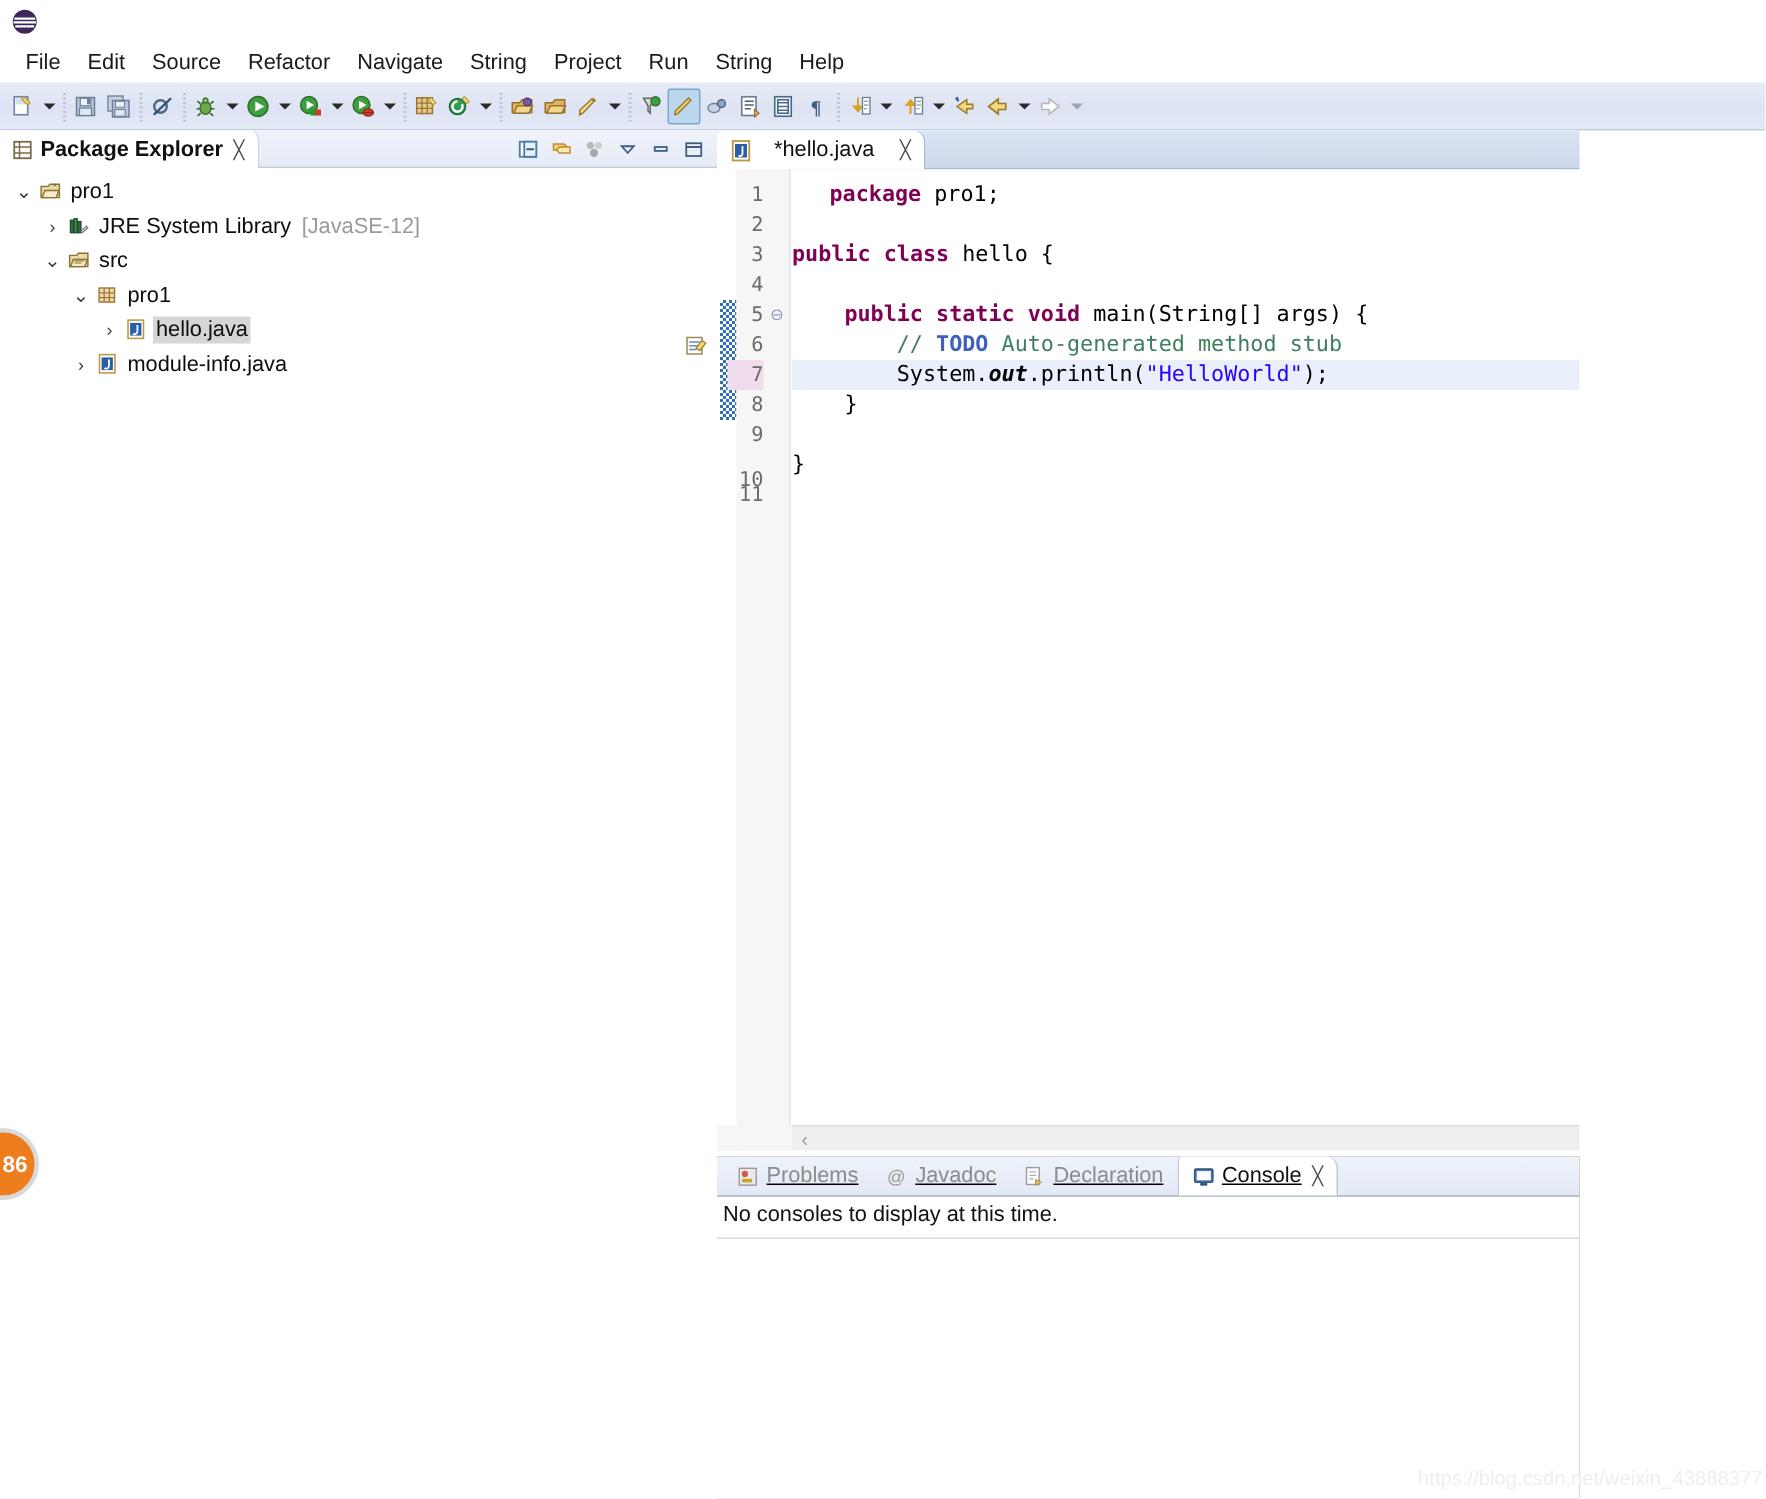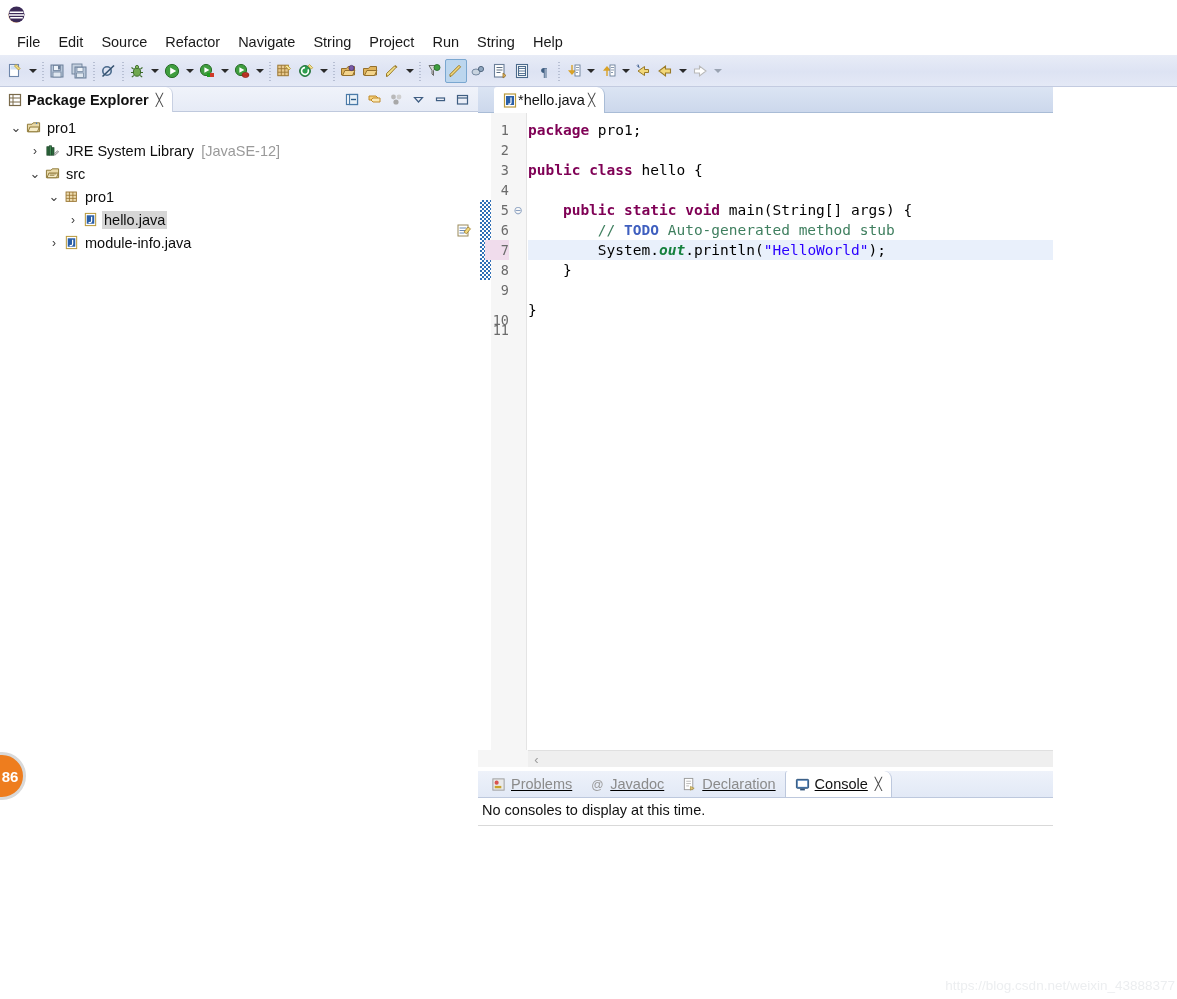--- a/index.html
+++ b/index.html
@@ -98,22 +98,22 @@
   .tdim { color: #9a9a9a; margin-left: 5px; }
 
   
   .editor-area { position: absolute; left: 478px; top: 0; right: 0; height: 680px; background:#ffffff; }
   .ed-tabbar {
     position: relative; width: 100%; height: 26px;
     background: linear-gradient(to bottom,#dbe4f3,#ccd8ec);
     border-bottom: 1px solid #a9bcd6;
   }
   .ed-tab {
-    position: absolute; left: 16px; top: 0; height: 26px;
-    display: flex; align-items: center; gap: 1px; padding: 0 9px;
+    position: absolute; left: 0; top: 0; height: 26px;
+    display: flex; align-items: center; gap: 15px; padding: 0 9px;
     background: #ffffff; border-top-left-radius: 3px; border-top-right-radius: 8px;
     border-right: 1px solid #a9bcd6;
   }
   .ed-tab .et-label { font-size: 14.5px; color: #111; white-space: nowrap; }
 
   .code-wrap { position: absolute; left: 0; top: 26px; right: 0; bottom: 0; background: #ffffff; }
   .changebar {
     position: absolute; left: 2px; top: 0; width: 11px; height: 100%;
     background: #ffffff;
   }
@@ -144,21 +144,21 @@
   .cline {
     position: absolute; left: 0; height: 20px; line-height: 20px;
     font-family: "DejaVu Sans Mono", monospace; font-size: 14.5px;
     color: #000000; white-space: pre;
   }
   .cline.cur { background: #e9f0fb; left: 0; right: 0; padding-left: 0; }
   .kw { color: #7f0055; font-weight: bold; }
   .str { color: #2a00ff; }
   .cmt { color: #3f7f5f; }
   .todo { color: #3f5fbf; font-weight: bold; }
-  .fld { color: #15803d; font-weight: bold; font-style: italic; }
+  .fld { color: #000000; font-weight: bold; font-style: italic; }
 
   .hscroll {
     position: absolute; left: 50px; right: 0; bottom: 0; height: 17px;
     background: #efefef; border-top: 1px solid #e0e0e0;
     display: flex; align-items: center;
   }
   .hscroll .arrow { width: 17px; text-align: center; font-size: 13px; color: #9b9b9b; }
   .ed-left-strip { position: absolute; left: 0; bottom: 0; width: 50px; height: 17px; background: #f6f6f6; }
 
   
@@ -581,21 +581,21 @@
                 <path d="M3.5 6h7M3.5 8.5h7M3.5 11h5" stroke="#6a8ab5" stroke-width="1"></path>
                 <path d="M8 10l4-5 2.5 1.8-4 5z" fill="#f2d87a" stroke="#9a7a28" stroke-width="0.8"></path>
               </svg></div>
             <div class="ln cur" style="top: 127px;">7</div>
             <div class="ln" style="top: 147px;">8</div>
             <div class="ln" style="top: 167px;">9</div>
             <div class="ln" style="top: 197px;">10</div>
             <div class="ln" style="top: 207px;">11</div>
           </div>
         <div class="codearea" id="codearea">
-            <div class="cline" style="top: 7px; padding-left: 0px;"><span class="kw">package</span><span> pro1;</span></div>
+            <div class="cline" style="top: 7px; padding-left: 0px; margin-left: 25px;"><span class="kw">package</span><span> pro1;</span></div>
             <div class="cline" style="top: 27px; padding-left: 0px;"></div>
             <div class="cline" style="top: 47px; padding-left: 0px;"><span class="kw">public</span><span> </span><span class="kw">class</span><span> hello {</span></div>
             <div class="cline" style="top: 67px; padding-left: 0px;"></div>
             <div class="cline" style="top: 87px; padding-left: 0px;"><span>    </span><span class="kw">public</span><span> </span><span class="kw">static</span><span> </span><span class="kw">void</span><span> main(String[] args) {</span></div>
             <div class="cline" style="top: 107px; padding-left: 0px;"><span>        </span><span class="cmt">// </span><span class="todo">TODO</span><span class="cmt"> Auto-generated method stub</span></div>
             <div class="cline cur" style="top: 127px;"><span>        System.</span><span class="fld">out</span><span>.println(</span><span class="str">"HelloWorld"</span><span>);</span></div>
             <div class="cline" style="top: 147px; padding-left: 0px;"><span>    }</span></div>
             <div class="cline" style="top: 167px; padding-left: 0px;"></div>
             <div class="cline" style="top: 187px; padding-left: 0px;"><span>}</span></div>
             <div class="cline" style="top: 207px; padding-left: 0px;"></div>

